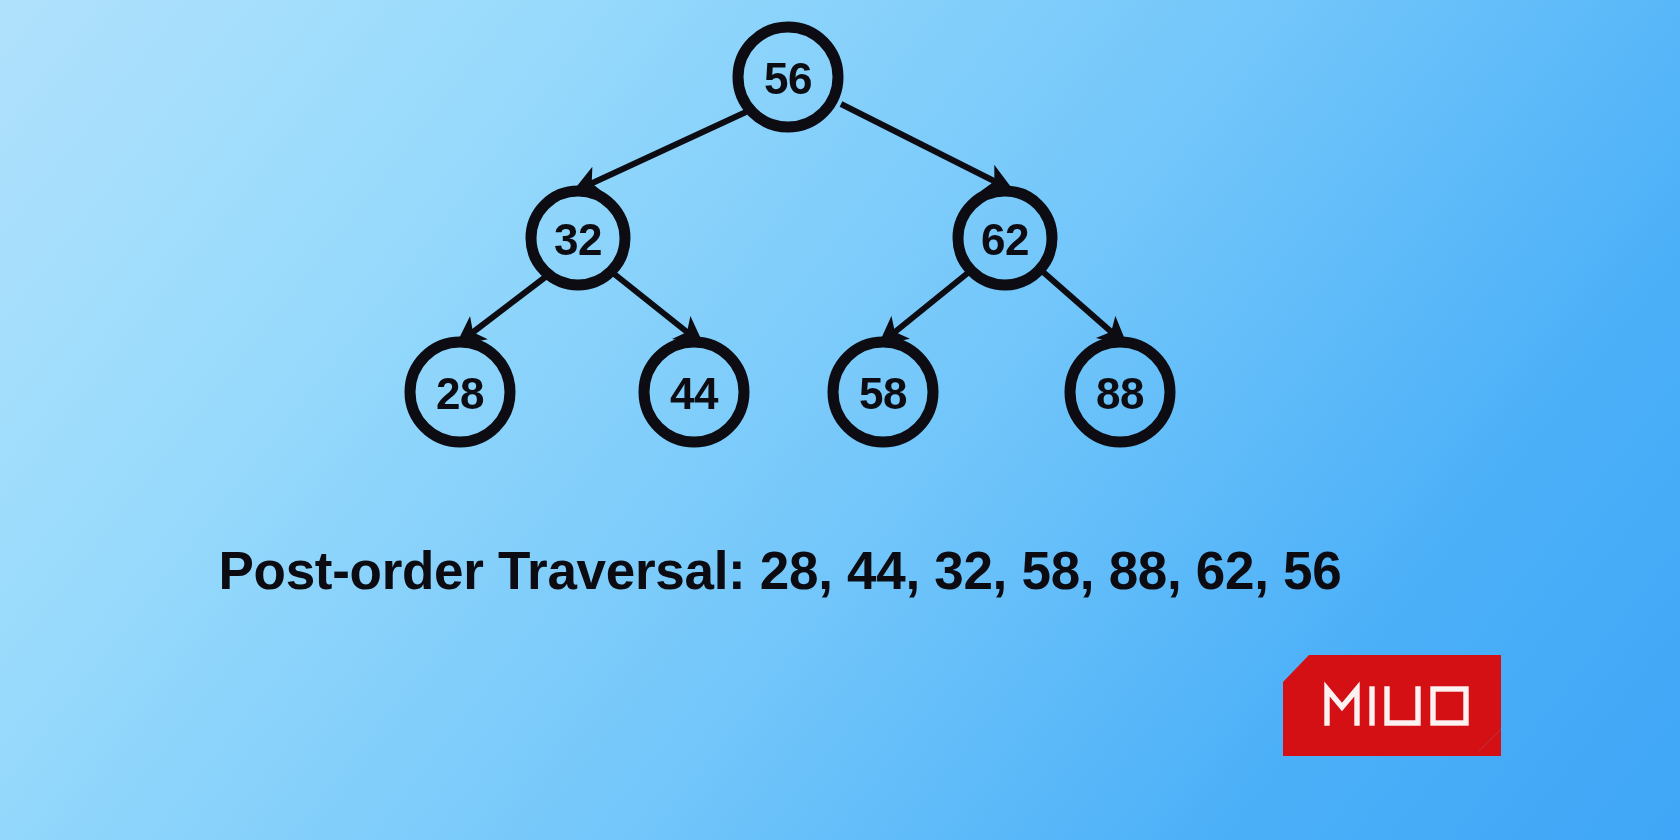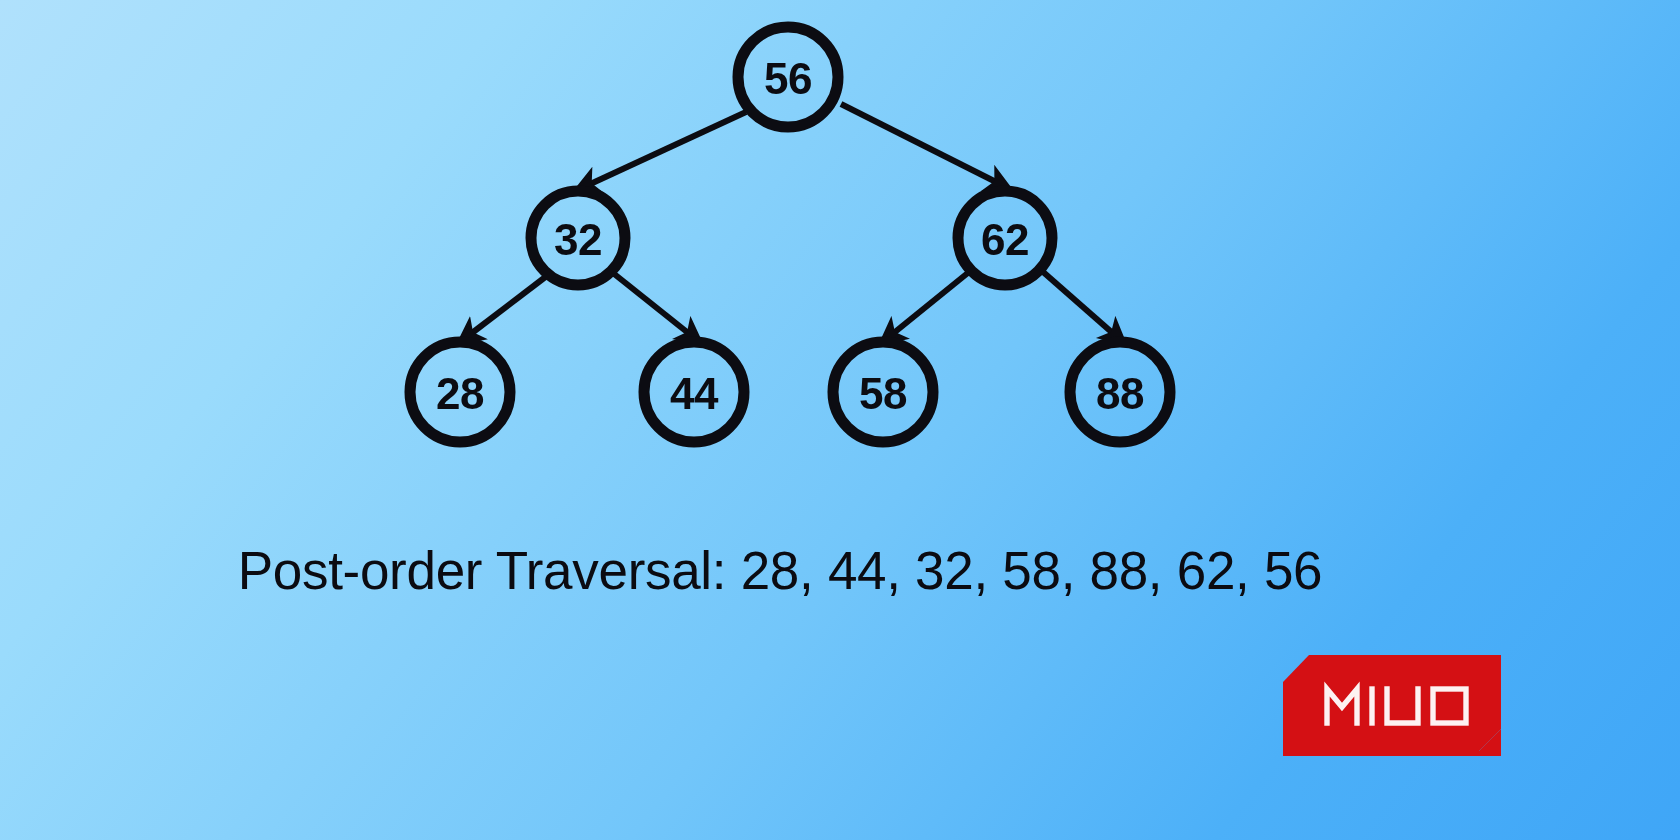--- a/index.html
+++ b/index.html
@@ -57,21 +57,21 @@
   }
 
   
   #caption {
     position: absolute;
     left: 0;
     top: 533;
     width: 1560px;
     text-align: center;
     font-family: "Liberation Sans", sans-serif;
-    font-weight: normal;
+    font-weight: bold;
     font-size: 53px;
     line-height: 1.05;
     color: #0b0b11;
     letter-spacing: -0.3px;
     white-space: nowrap;
   }
 
   
   #muo-logo {
     position: absolute;

